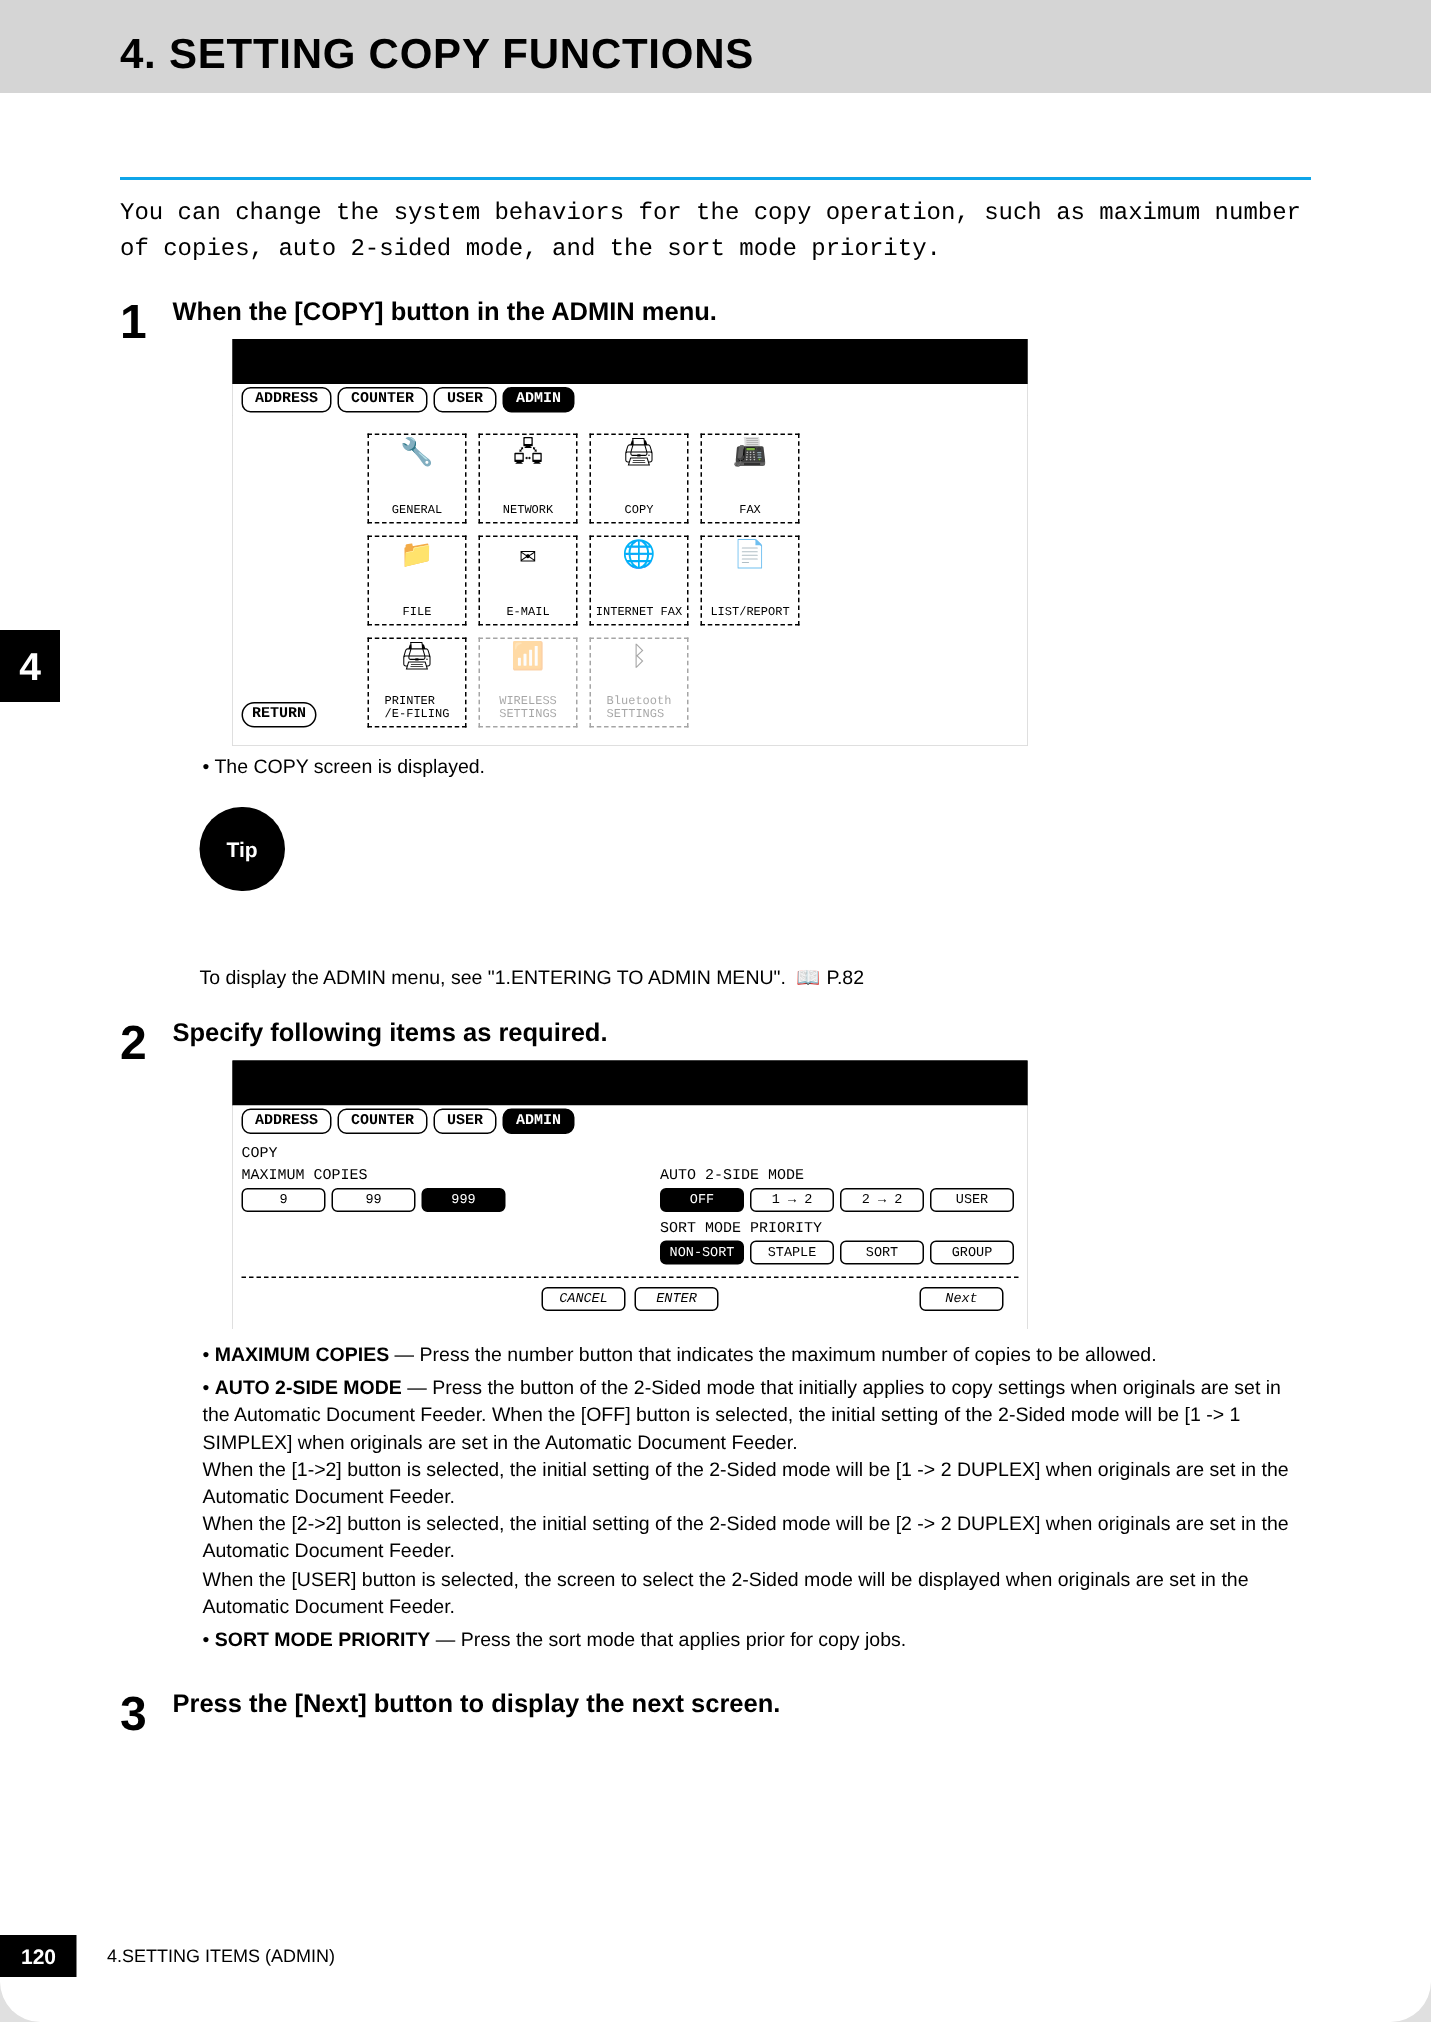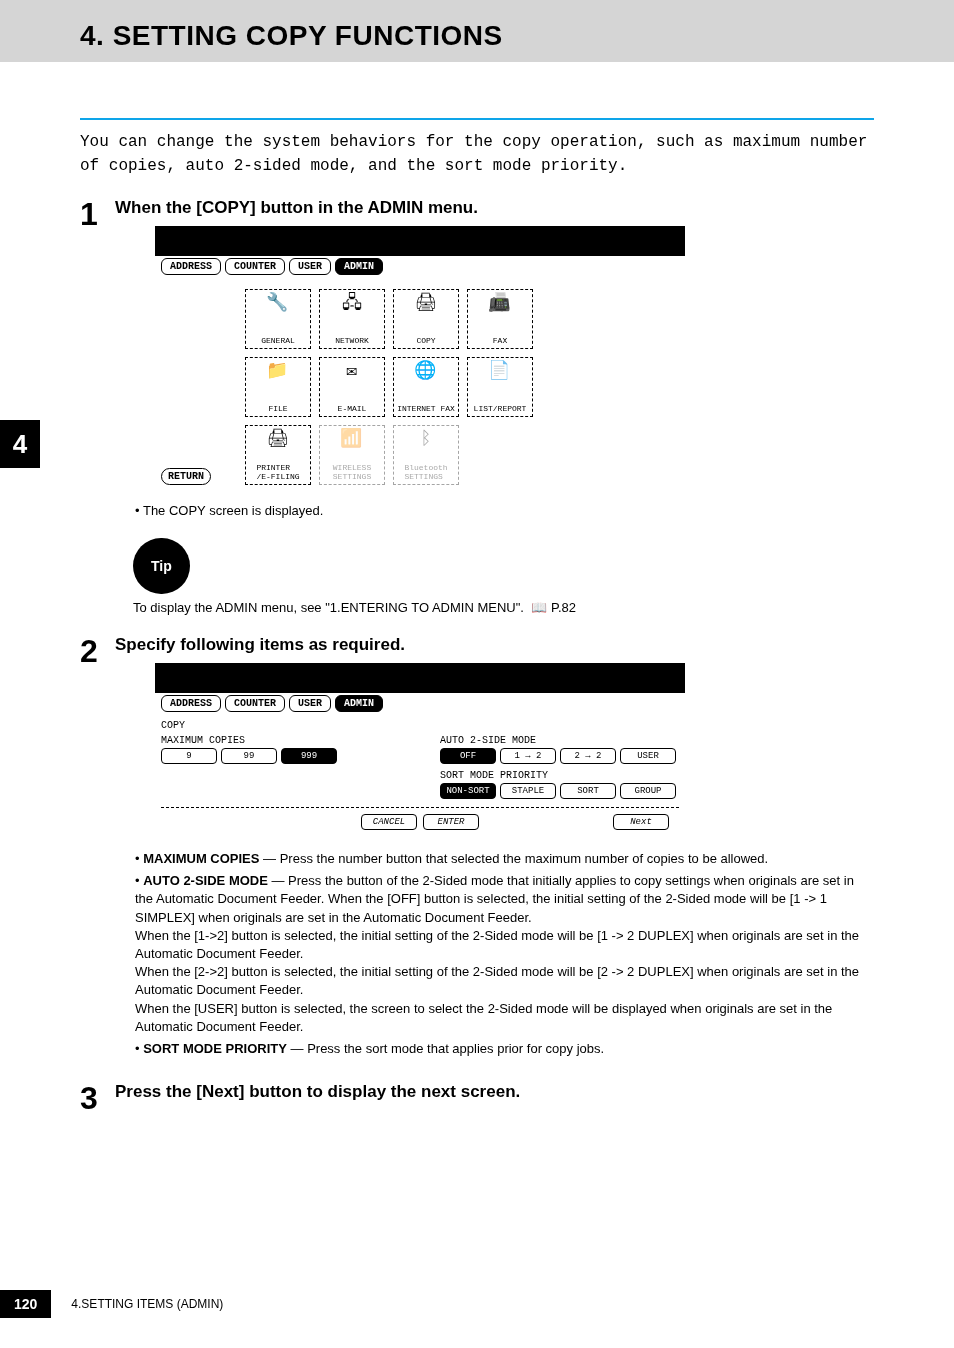--- a/index.html
+++ b/index.html
@@ -8,20 +8,21 @@
       padding: 0;
       background: #e0e0e0;
       width: 954px;
     }
     .page {
       background: white;
       margin: 0;
       padding: 0;
       min-height: 1348px;
       position: relative;
+      border-radius: 27px;
     }
     .header-bar {
       background: #d5d5d5;
       padding: 20px 0 10px 80px;
     }
     .header-bar h1 {
       font-size: 28px;
       font-weight: bold;
       margin: 0;
       letter-spacing: 0.5px;
@@ -139,20 +140,21 @@
       border-radius: 50px;
       padding: 20px 18px;
       font-weight: bold;
       display: inline-block;
       margin: 20px 0 6px 18px;
       font-size: 14px;
     }
     .tip-text {
       font-size: 13px;
       margin-left: 18px;
+      margin-top: 44px;
     }
     .book-icon {
       display: inline-block;
       font-size: 13px;
     }
     .screenshot2-body {
       background: #fff;
       padding: 4px 6px 6px 6px;
       font-family: "Courier New", monospace;
       font-size: 10px;
@@ -361,21 +363,21 @@
               <div class="footer-btns">
                 <span class="opt-btn">CANCEL</span>
                 <span class="opt-btn">ENTER</span>
                 <span class="opt-btn next-btn">Next</span>
               </div>
             </div>
           </div>
         </div>
 
         <div class="desc-list">
-          <div class="item"><b>MAXIMUM COPIES</b><span> — Press the number button that selected the maximum number of copies to be allowed.</span></div>
+          <div class="item"><b>MAXIMUM COPIES</b><span> — Press the number button that indicates the maximum number of copies to be allowed.</span></div>
           <div class="item"><b>AUTO 2-SIDE MODE</b><span> — Press the button of the 2-Sided mode that initially applies to copy settings when originals are set in the Automatic Document Feeder.  When the [OFF] button is selected, the initial setting of the 2-Sided mode will be [1 -&gt; 1 SIMPLEX] when originals are set in the Automatic Document Feeder.</span>
             <div>When the [1-&gt;2] button is selected, the initial setting of the 2-Sided mode will be [1 -&gt; 2 DUPLEX] when originals are set in the Automatic Document Feeder.</div>
             <div>When the [2-&gt;2] button is selected, the initial setting of the 2-Sided mode will be [2 -&gt; 2 DUPLEX] when originals are set in the Automatic Document Feeder.</div>
             <div>When the [USER] button is selected, the screen to select the 2-Sided mode will be displayed when originals are set in the Automatic Document Feeder.</div>
           </div>
           <div class="item"><b>SORT MODE PRIORITY</b><span> — Press the sort mode that applies prior for copy jobs.</span></div>
         </div>
       </div>
     </div>
 

